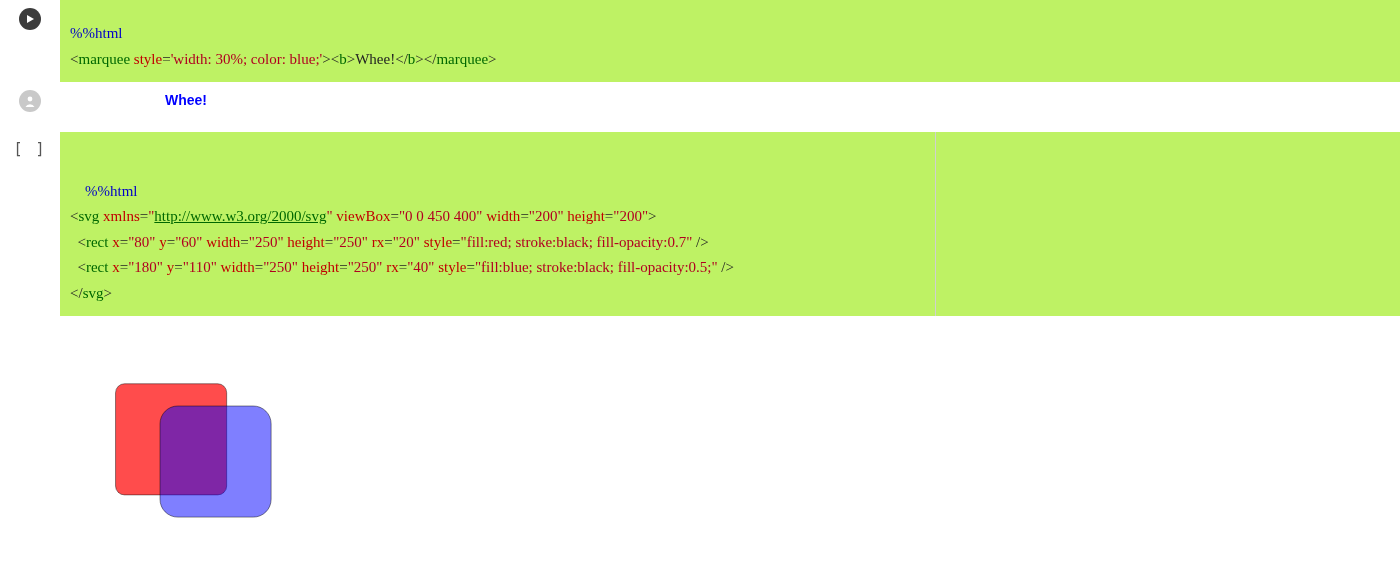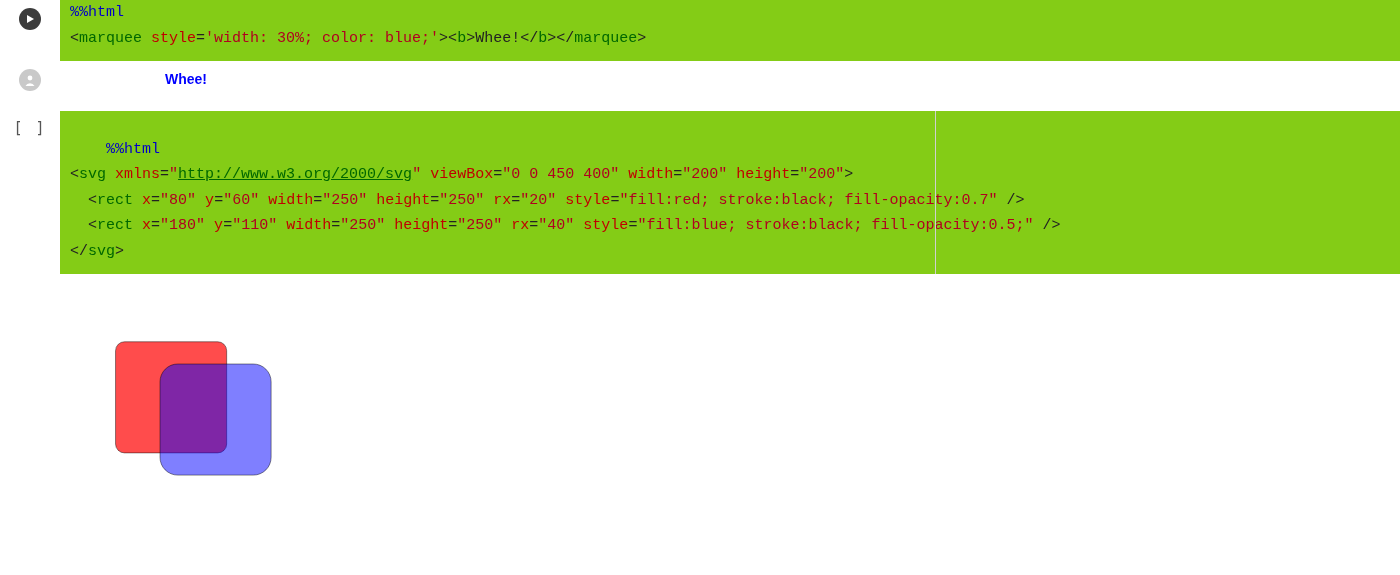--- a/index.html
+++ b/index.html
@@ -19,23 +19,23 @@
   .gutter {
     width: 60px;
     flex: 0 0 60px;
     display: flex;
     align-items: center;
     justify-content: center;
     padding-top: 8px;
   }
   .code-area {
     flex: 1;
-    background: #84cc16;
-    padding: 0 10px 10px 10px;
-    font-family: Liberation Mono, monospace;
+    background: #bef264;
+    padding: 21px 10px 10px 10px;
+    font-family: Liberation Serif, serif;
     font-size: 15px;
     line-height: 1.7;
     white-space: pre;
     overflow: hidden;
     position: relative;
   }
   .output-area {
     flex: 1;
     padding: 10px 10px 10px 10px;
   }

